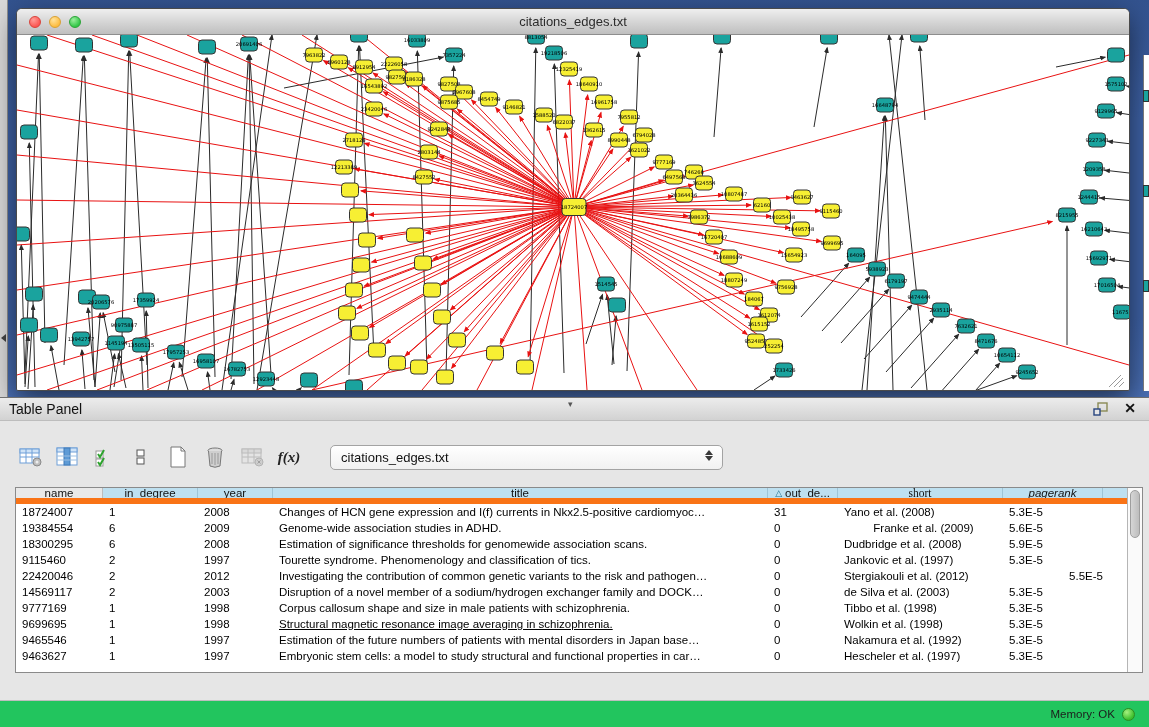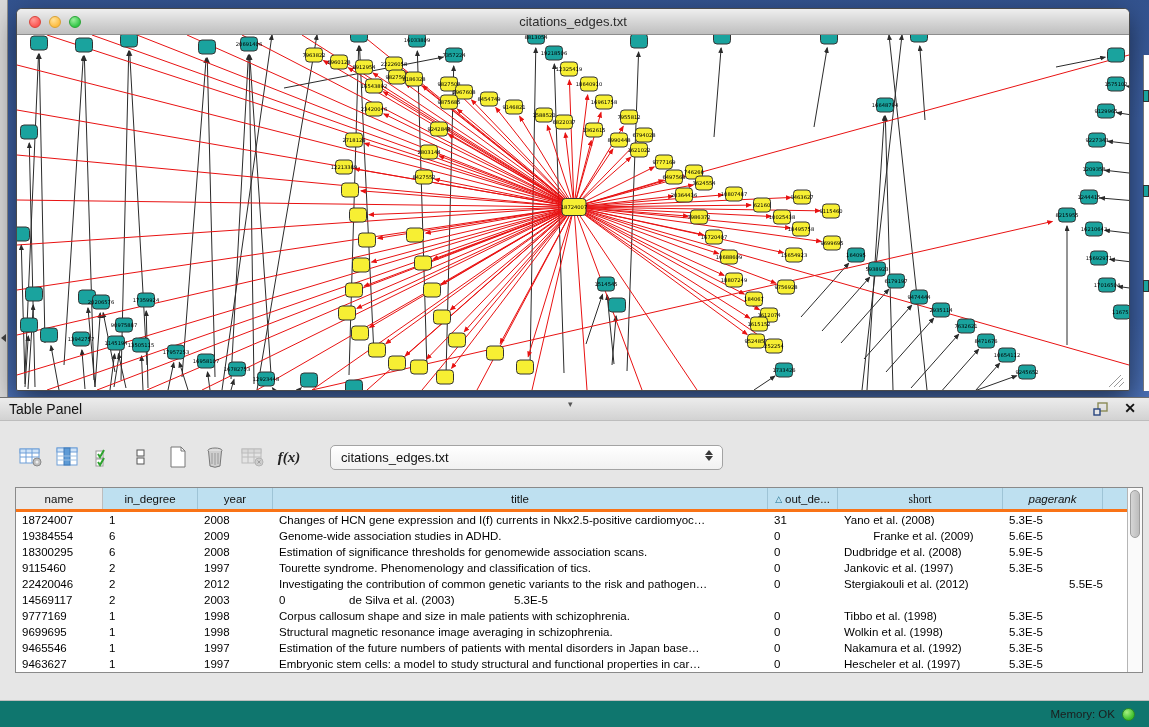--- a/index.html
+++ b/index.html
@@ -50,34 +50,34 @@
     font-size:13px; color:#111; line-height:23px; padding-left:10px;
     box-shadow:inset 0 1px 1px rgba(255,255,255,.8); }
   .combo .arrows { position:absolute; right:9px; top:4px; display:flex; flex-direction:column; gap:1px; }
   .combo .arrows i { display:block; width:0; height:0; border-left:4px solid transparent; border-right:4px solid transparent; }
   .combo .arrows .up { border-bottom:5px solid #3a3a3a; }
   .combo .arrows .dn { border-top:5px solid #3a3a3a; }
 
   .table-wrap { position:absolute; left:15px; top:89px; width:1128px; height:186px;
     border:1px solid #8a8a8a; background:#fff; display:flex; }
   .tbl { flex:1 1 auto; overflow:hidden; }
-  .hdr-row { display:flex; height:24px; border-bottom:3px solid #f97316; }
+  .hdr-row { display:flex; height:16px; border-bottom:6px solid #f97316; }
   .hdr-cell { background:#BEE0F0; border-right:1px solid #9ec4d6; font-size:11.5px; color:#111;
     display:flex; align-items:center; justify-content:center; overflow:hidden; white-space:nowrap; flex:0 0 auto; }
   .hdr-cell.gray { background:#E9E9E9; border-right:1px solid #bdbdbd; }
   .hdr-cell .sort { font-size:9px; color:#1d6f8e; margin-right:3px; }
   .hdr-fill { flex:1 1 auto; background:#BEE0F0; }
   .data-row { display:flex; height:16px; }
   .cell { font-size:11.5px; color:#000; line-height:16px; padding-left:6px; overflow:hidden;
     white-space:nowrap; flex:0 0 auto; }
   .vscroll { flex:0 0 15px; background:#FAFAFA; border-left:1px solid #B5B5B5; position:relative; }
   .vscroll .thumb { position:absolute; left:2px; top:2px; width:10px; height:48px; border-radius:6px;
     background:linear-gradient(90deg,#D6D6D6,#BDBDBD); border:1px solid #9e9e9e; }
 
-  .status-bar { position:absolute; left:0; top:700px; width:1149px; height:27px; background:#0f766e;
+  .status-bar { position:absolute; left:0; top:700px; width:1149px; height:27px; background:#22c55e;
     border-top:1px solid #BEBEBE; display:flex; align-items:center; justify-content:flex-end; gap:7px; padding-right:14px; }
   .status-bar .mem-label { font-size:11.5px; color:#1c1c1c; }
   .mem-dot { width:13px; height:13px; border-radius:50%;
     background:radial-gradient(circle at 35% 30%, #A6F07F, #3CBF2C 70%); border:1px solid #2E8B22; }
 </style>
 </head>
 <body>
 
 <div id="top-area">
   <div id="left-strip">
@@ -907,38 +907,39 @@
             <div class="cell" style="width: 75px;">2012</div>
             <div class="cell" style="width: 495px;">Investigating the contribution of common genetic variants to the risk and pathogen…</div>
             <div class="cell" style="width: 70px;">0</div>
             <div class="cell" style="width: 165px;">Stergiakouli et al. (2012)</div>
             <div class="cell" style="width: 100px; text-align: right;">5.5E-5</div>
           </div>
           <div class="data-row">
             <div class="cell" style="width: 87px;">14569117</div>
             <div class="cell" style="width: 95px;">2</div>
             <div class="cell" style="width: 75px;">2003</div>
+            <div class="cell" style="width: 495px;">Disruption of a novel member of a sodium/hydrogen exchanger family and DOCK…</div>
             <div class="cell" style="width: 70px;">0</div>
             <div class="cell" style="width: 165px;">de Silva et al. (2003)</div>
             <div class="cell" style="width: 100px;">5.3E-5</div>
           </div>
           <div class="data-row">
             <div class="cell" style="width: 87px;">9777169</div>
             <div class="cell" style="width: 95px;">1</div>
             <div class="cell" style="width: 75px;">1998</div>
             <div class="cell" style="width: 495px;">Corpus callosum shape and size in male patients with schizophrenia.</div>
             <div class="cell" style="width: 70px;">0</div>
             <div class="cell" style="width: 165px;">Tibbo et al. (1998)</div>
             <div class="cell" style="width: 100px;">5.3E-5</div>
           </div>
           <div class="data-row">
             <div class="cell" style="width: 87px;">9699695</div>
             <div class="cell" style="width: 95px;">1</div>
             <div class="cell" style="width: 75px;">1998</div>
-            <div class="cell" style="width: 495px;">Structural magnetic resonance image averaging in schizophrenia.</div>
+            <div class="cell" style="width: 495px; text-decoration: underline;">Structural magnetic resonance image averaging in schizophrenia.</div>
             <div class="cell" style="width: 70px;">0</div>
             <div class="cell" style="width: 165px;">Wolkin et al. (1998)</div>
             <div class="cell" style="width: 100px;">5.3E-5</div>
           </div>
           <div class="data-row">
             <div class="cell" style="width: 87px;">9465546</div>
             <div class="cell" style="width: 95px;">1</div>
             <div class="cell" style="width: 75px;">1997</div>
             <div class="cell" style="width: 495px;">Estimation of the future numbers of patients with mental disorders in Japan base…</div>
             <div class="cell" style="width: 70px;">0</div>

